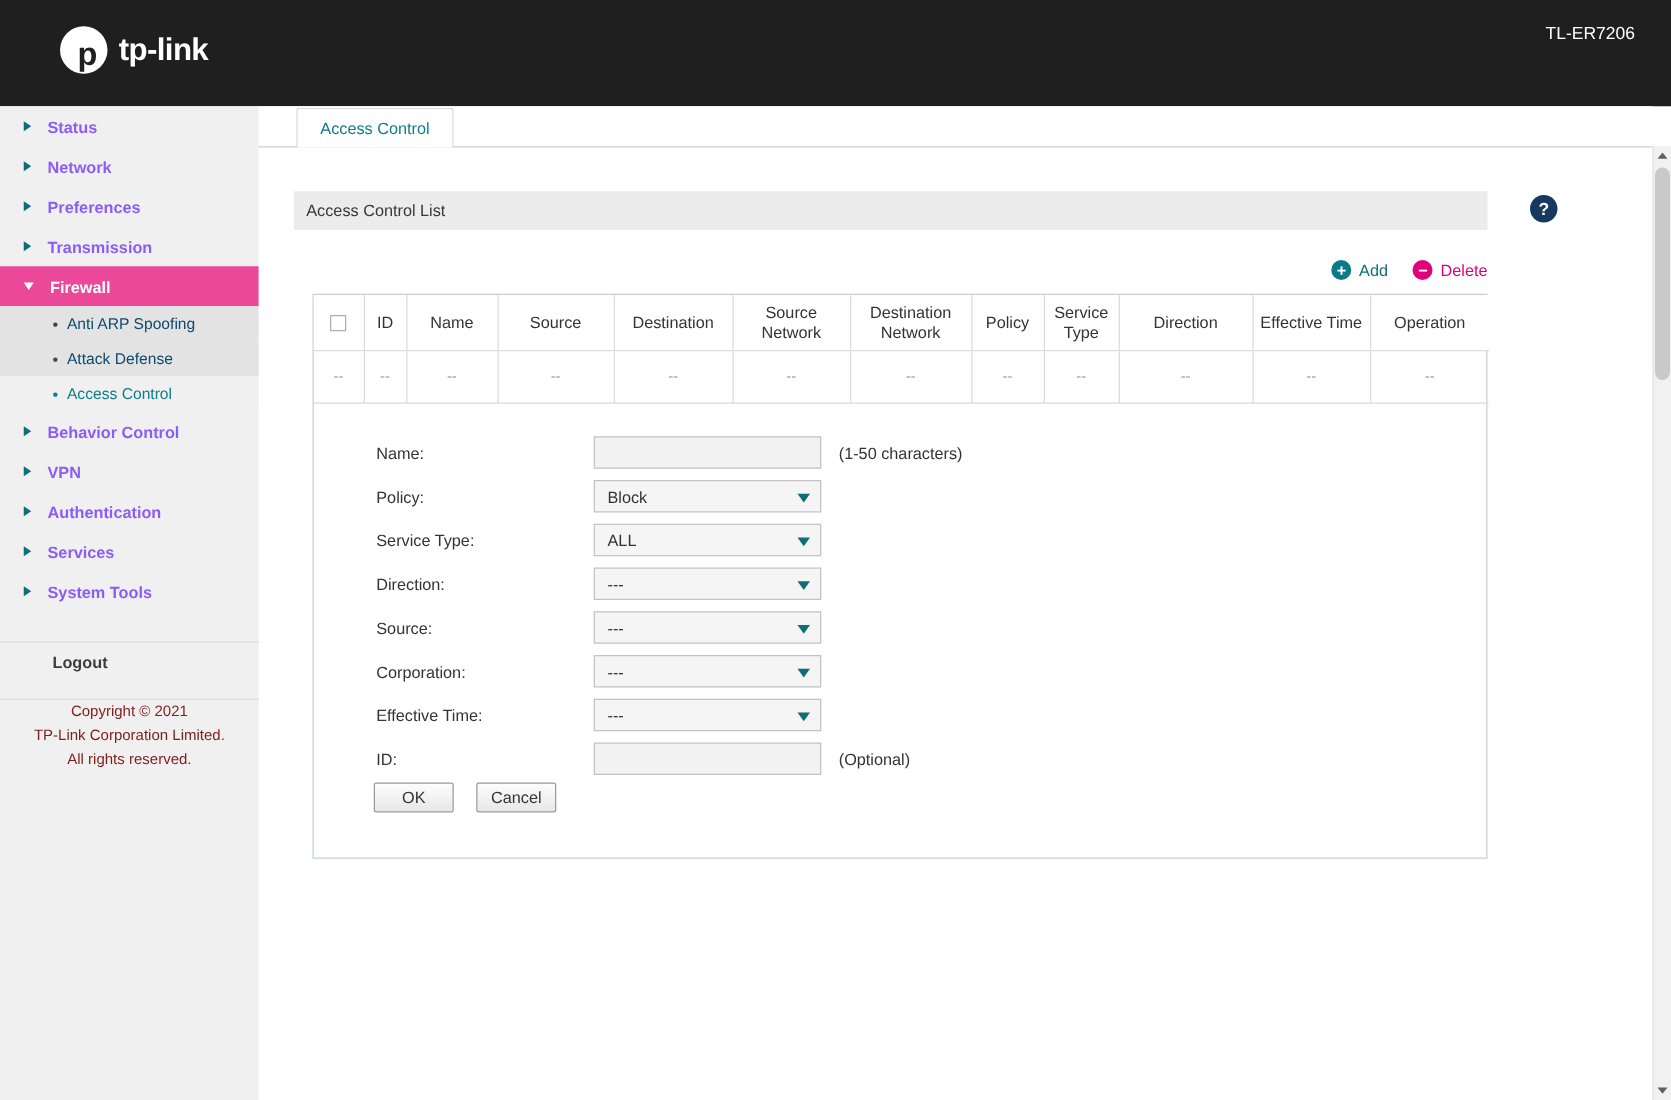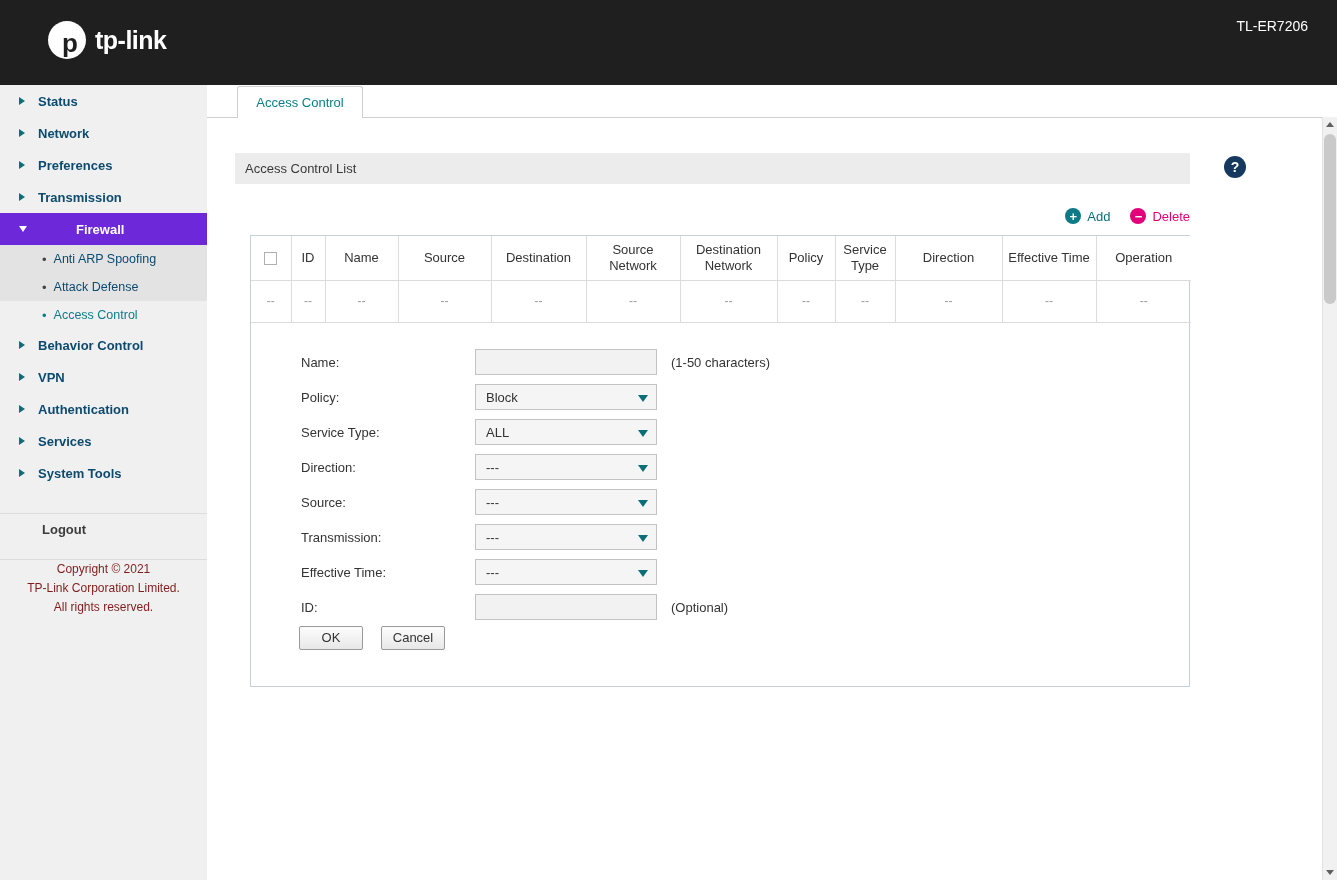--- a/index.html
+++ b/index.html
@@ -13,24 +13,24 @@
                  display:flex; align-items:center; justify-content:center;
                  color:#1f1f1f; font-weight:bold; font-size:26px; line-height:1; padding-left:6px; padding-top:6px; }
   .logo-text { color:#fff; font-weight:bold; font-size:25px; letter-spacing:-0.5px; }
   .header-right { position:absolute; right:29px; top:18px; text-align:right; color:#fff; }
   .header-model { font-size:14px; margin-bottom:10px; }
   .header-sub { font-size:15px; }
 
   
   .sidebar { position:absolute; left:0; top:85px; width:207px; height:795px; background:#f0f0f0; }
   .nav-item { height:32px; display:flex; align-items:center; padding-left:19px; cursor:pointer; }
-  .nav-label { font-size:13px; font-weight:bold; color:#0c4a6e; margin-left:13px; }
+  .nav-label { font-size:13px; font-weight:bold; color:#8b5cf6; margin-left:13px; }
   .tri-right { width:0; height:0; border-left:6px solid #0d6e78;
                border-top:4px solid transparent; border-bottom:4px solid transparent; }
-  .nav-item.active { background:#6d28d9;gap:36px; }
+  .nav-item.active { background:#ec4899; }
   .nav-item.active .nav-label { color:#fff; }
   .tri-down-white { width:0; height:0; border-top:6px solid #fff;
                     border-left:4px solid transparent; border-right:4px solid transparent; }
   .sub-item { height:28px; display:flex; align-items:center; padding-left:42px; background:#e3e3e3; cursor:pointer; }
   .sub-bullet { font-size:13px; color:#444; margin-right:7px; }
   .sub-label { font-size:12.5px; color:#0c4a6e; }
   .sub-item.active { background:#f0f0f0; }
   .sub-item.active .sub-label, .sub-item.active .sub-bullet { color:#0c7d8a; }
   .side-spacer { height:24px; }
   .logout-row { height:47px; line-height:32px; padding-left:42px; font-size:13px; font-weight:bold;
@@ -269,21 +269,21 @@
           </div>
         </div>
         <div class="form-row">
           <label class="f-label">Source:</label>
           <div class="select">
             <span>---</span>
             <span class="sel-arrow"></span>
           </div>
         </div>
         <div class="form-row">
-          <label class="f-label">Transmission:</label>
+          <label class="f-label">Corporation:</label>
           <div class="select">
             <span>---</span>
             <span class="sel-arrow"></span>
           </div>
         </div>
         <div class="form-row">
           <label class="f-label">Effective Time:</label>
           <div class="select">
             <span>---</span>
             <span class="sel-arrow"></span>

